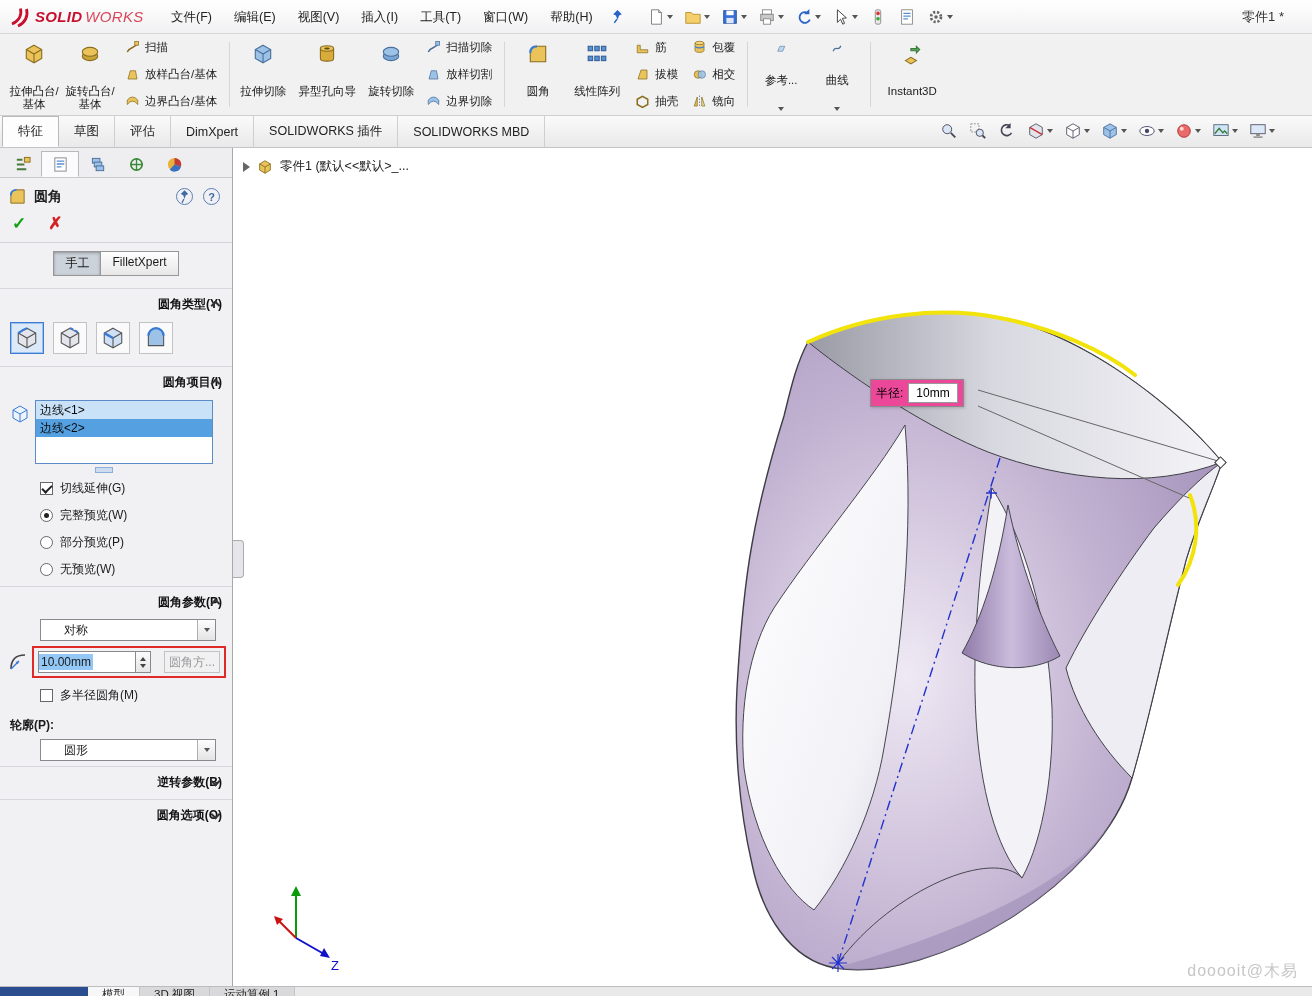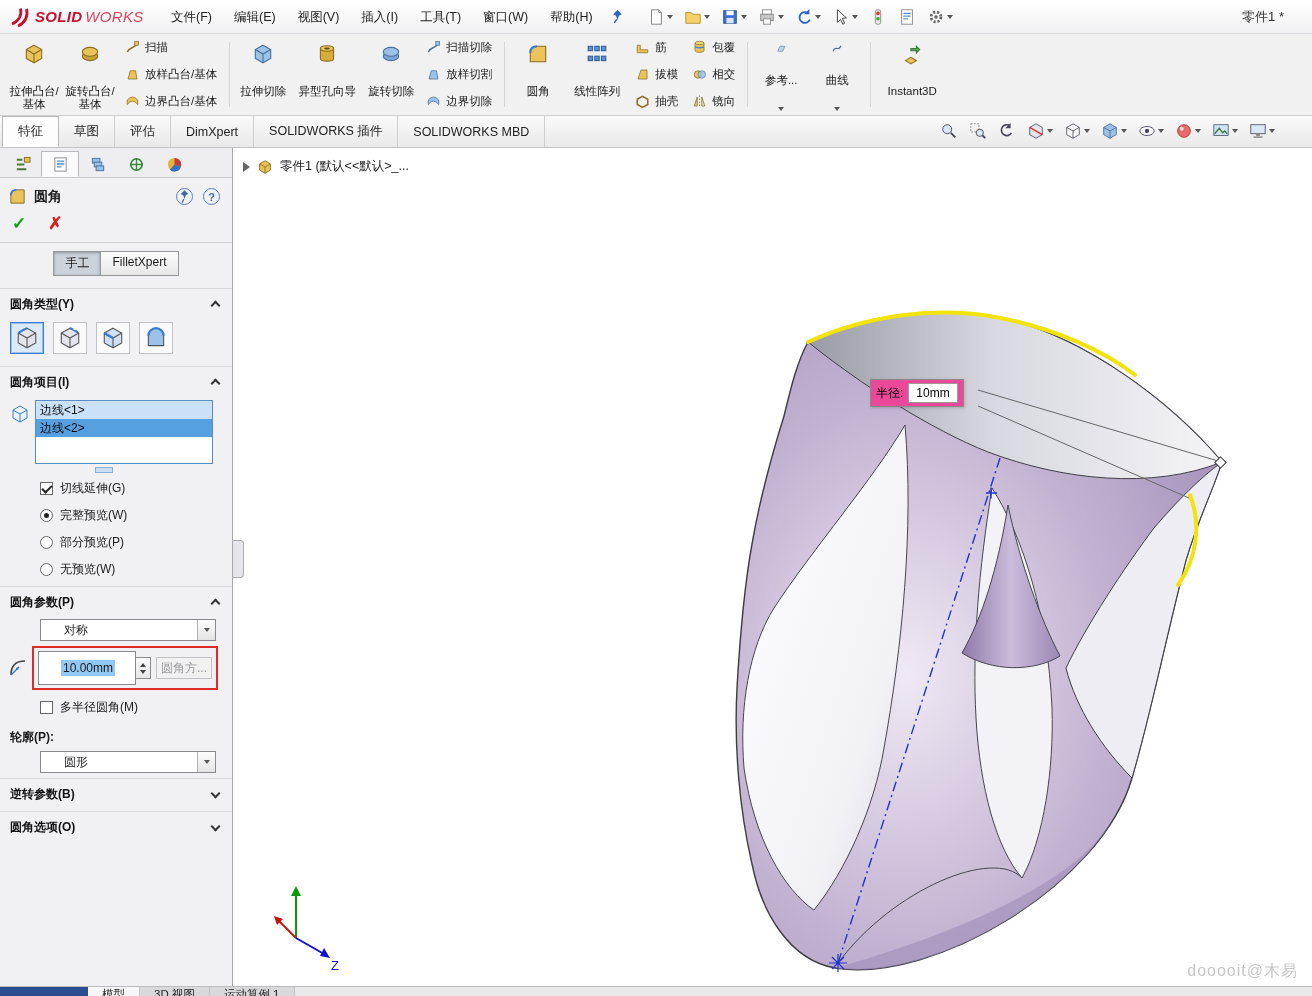--- a/index.html
+++ b/index.html
@@ -60,21 +60,21 @@
   .phead svg { width:19px; height:19px; }
   .circ { width:17px; height:17px; border-radius:50%; border:1.5px solid #5a7fb5; color:#3f6aa5;
     font-size:11px; font-weight:bold; display:flex; align-items:center; justify-content:center; }
   .phead .spacer { margin-left:auto; display:flex; gap:10px; padding-right:4px; }
   .okrow { display:flex; gap:22px; padding:1px 12px 8px; font-size:17px; border-bottom:1px solid #d4d4d8; }
   .ok { color:#12a012; font-weight:bold; } .cancel { color:#d42222; font-weight:bold; }
   .modes { display:flex; justify-content:center; padding:8px 0 9px; }
   .mode { border:1px solid #979797; padding:3px 11px; font-size:12px; background:linear-gradient(#fefefe,#e7e7e7); }
   .mode.active { background:#ccd2da; box-shadow:inset 0 1px 3px rgba(0,0,0,.3); }
   .mode + .mode { margin-left:-1px; }
-  .sect { position:relative; padding:7px 10px 5px; font-weight:bold; color:#111; border-top:1px solid #d8d8dc; margin-top:3px; }
+  .sect { position:relative; padding:7px 10px 5px; font-weight:bold; color:#111; border-top:1px solid #d8d8dc; margin-top:3px;text-align:right; }
   .chev { position:absolute; right:13px; top:11px; width:7px; height:7px;
     border-left:2px solid #333; border-bottom:2px solid #333; }
   .chev.up { transform:rotate(135deg); top:13px; }
   .chev.down { transform:rotate(-45deg); }
   .typerow { display:flex; gap:9px; padding:4px 10px 9px; }
   .tbtn { width:34px; height:32px; background:#fafafb; border:1px solid #c2c2c4; display:flex; align-items:center; justify-content:center; }
   .tbtn.selected { border:1px solid #3a7bd5; background:#dce9f8; box-shadow:inset 0 0 0 1px #9cc0ee; }
   .tbtn svg { width:24px; height:24px; }
   .itemsrow { display:flex; gap:5px; padding:4px 6px 0 10px; }
   .itemsrow .selicon { margin-top:4px; }
@@ -91,27 +91,27 @@
   .rad { width:13px; height:13px; border:1px solid #666; border-radius:50%; background:#fff; position:relative; flex:none; }
   .rad.sel:after { content:""; position:absolute; left:3px; top:3px; width:5px; height:5px; border-radius:50%; background:#222; }
   .selectbox { margin:3px 10px 5px 40px; width:176px; height:22px; background:#fff; border:1px solid #8a8a8c;
     display:flex; align-items:center; padding-left:23px; position:relative; }
   .selectbox .arrowzone { position:absolute; right:0; top:0; width:18px; height:100%;
     background:linear-gradient(#fdfdfd,#e4e4e4); border-left:1px solid #b0b0b0;
     display:flex; align-items:center; justify-content:center; }
   .radrow { display:flex; align-items:center; margin:5px 0 4px 8px; }
   .radrow > svg { width:20px; height:20px; flex:none; }
   .redwrap { display:flex; align-items:center; border:2px solid #e02a2a; padding:3px 4px; margin-left:4px; }
-  .numfield { width:98px; height:34px; border:1px solid #8a8a8c; background:#fff; display:flex; align-items:center; padding-left:22px; }
+  .numfield { width:98px; height:22px; border:1px solid #8a8a8c; background:#fff; display:flex; align-items:center; padding-left:0; }
   .numfield .selval { background:#93c7f5; padding:1px 2px; }
   .spin { width:15px; height:22px; border:1px solid #8a8a8c; border-left:none;
     background:linear-gradient(#fbfbfb,#e6e6e6); display:flex; flex-direction:column; align-items:center; justify-content:center; gap:3px; }
   .spin .up { width:0; height:0; border-left:3.5px solid transparent; border-right:3.5px solid transparent; border-bottom:4.5px solid #444; }
   .spin .dn { width:0; height:0; border-left:3.5px solid transparent; border-right:3.5px solid transparent; border-top:4.5px solid #444; }
-  .stub { margin-left:5px; width:56px; height:22px; border:1px solid #c2c2c4; background:#f1f1f2; color:#9a9a9c;
+  .stub { margin-left:13px; width:56px; height:22px; border:1px solid #c2c2c4; background:#f1f1f2; color:#9a9a9c;
     display:flex; align-items:center; padding-left:4px; overflow:hidden; white-space:nowrap; }
   .plabel { padding:8px 10px 2px; font-weight:bold; }
   .split { position:absolute; left:233px; top:540px; width:11px; height:38px; background:#e6e6ea;
     border:1px solid #ababaf; border-left:none; border-radius:0 4px 4px 0; z-index:5; }
 
   
   .vp { position:absolute; left:234px; top:148px; right:0; bottom:10px; background:#ffffff; overflow:hidden; }
   .vp svg.scene { position:absolute; left:0; top:0; }
   .flyout { position:absolute; left:9px; top:10px; display:flex; align-items:center; gap:7px; font-size:12.5px; color:#222; }
   .flyarrow { width:0; height:0; border-top:5px solid transparent; border-bottom:5px solid transparent; border-left:7px solid #666; }

